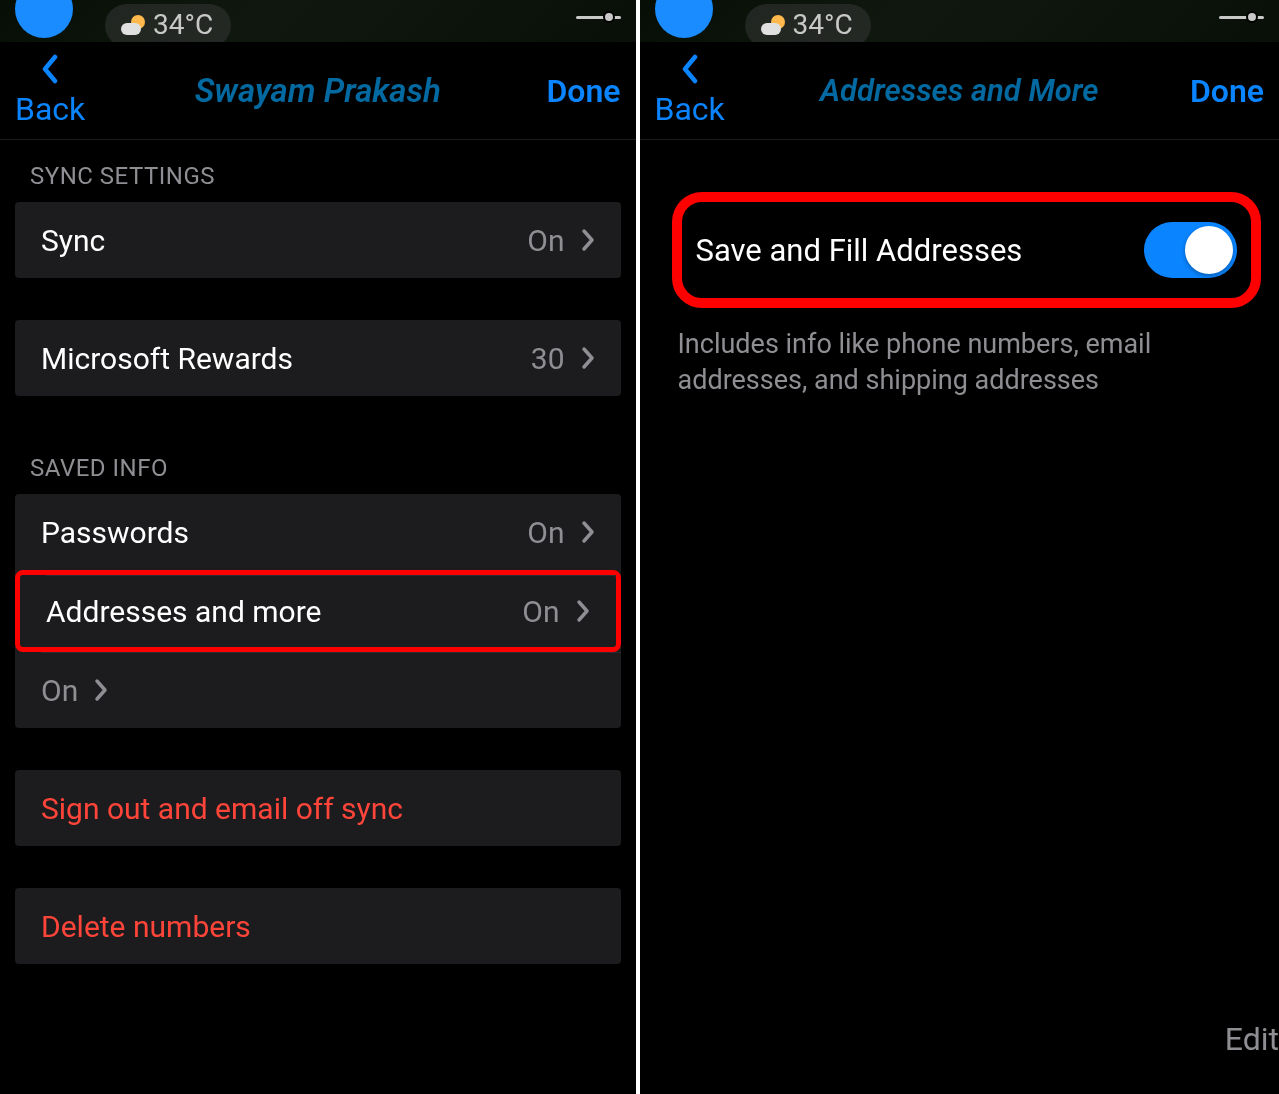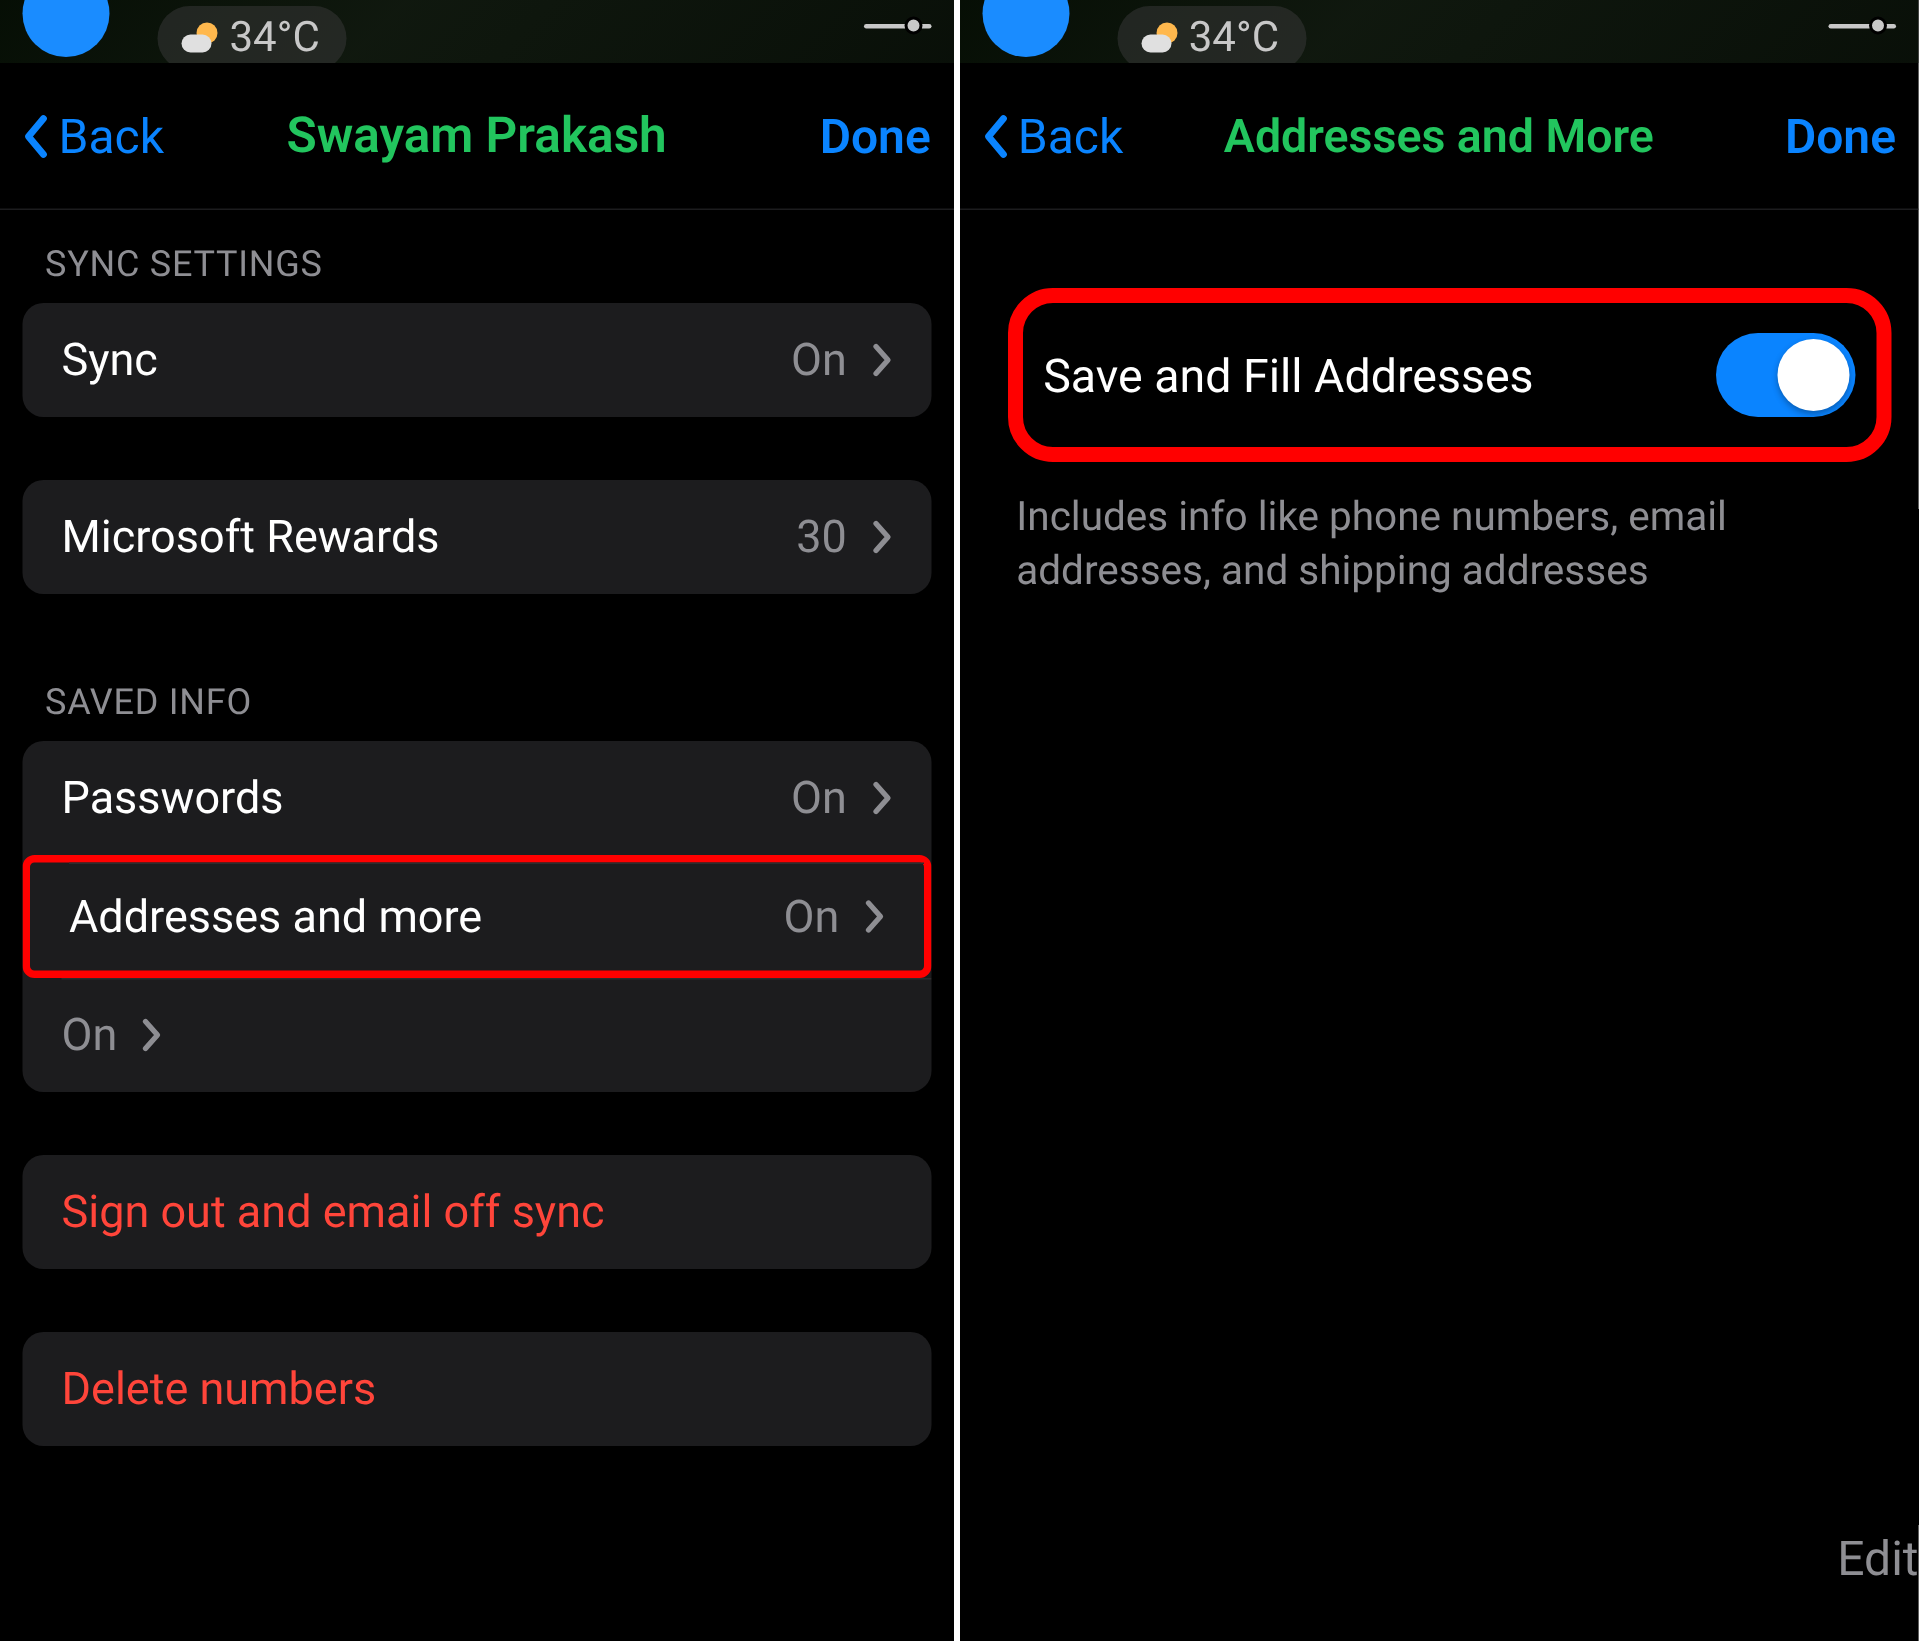--- a/index.html
+++ b/index.html
@@ -119,59 +119,61 @@
       padding: 0 15px;
       border-bottom: 1px solid #1c1c1e;
       position: relative;
     }
     .nav-back {
       display: flex;
       align-items: center;
       gap: 6px;
       color: #0a84ff;
       font-size: 32px;
+      flex-direction: column;
     }
     .nav-back-chevron {
       width: 18px;
       height: 30px;
       position: relative;
     }
     .nav-back-chevron svg {
       width: 100%;
       height: 100%;
     }
     .nav-title {
       position: absolute;
       left: 50%;
       transform: translateX(-50%);
-      color: #22c55e;
+      color: #0369a1;
       font-size: 33px;
       font-weight: 600;
       white-space: nowrap;
+      font-style: italic;
     }
     .nav-done {
       margin-left: auto;
       color: #0a84ff;
       font-size: 32px;
       font-weight: 600;
     }
     .content {
       flex: 1;
       padding: 0 15px;
       overflow-y: auto;
     }
     .section-header {
       color: #8e8e93;
       font-size: 24px;
       letter-spacing: 0.5px;
       padding: 22px 15px 12px 15px;
     }
     .group {
       background: #1c1c1e;
-      border-radius: 14px;
+      border-radius: 4px;
       overflow: hidden;
     }
     .group + .section-header {
       margin-top: 0;
     }
     .row {
       display: flex;
       align-items: center;
       padding: 0 26px;
       height: 76px;

